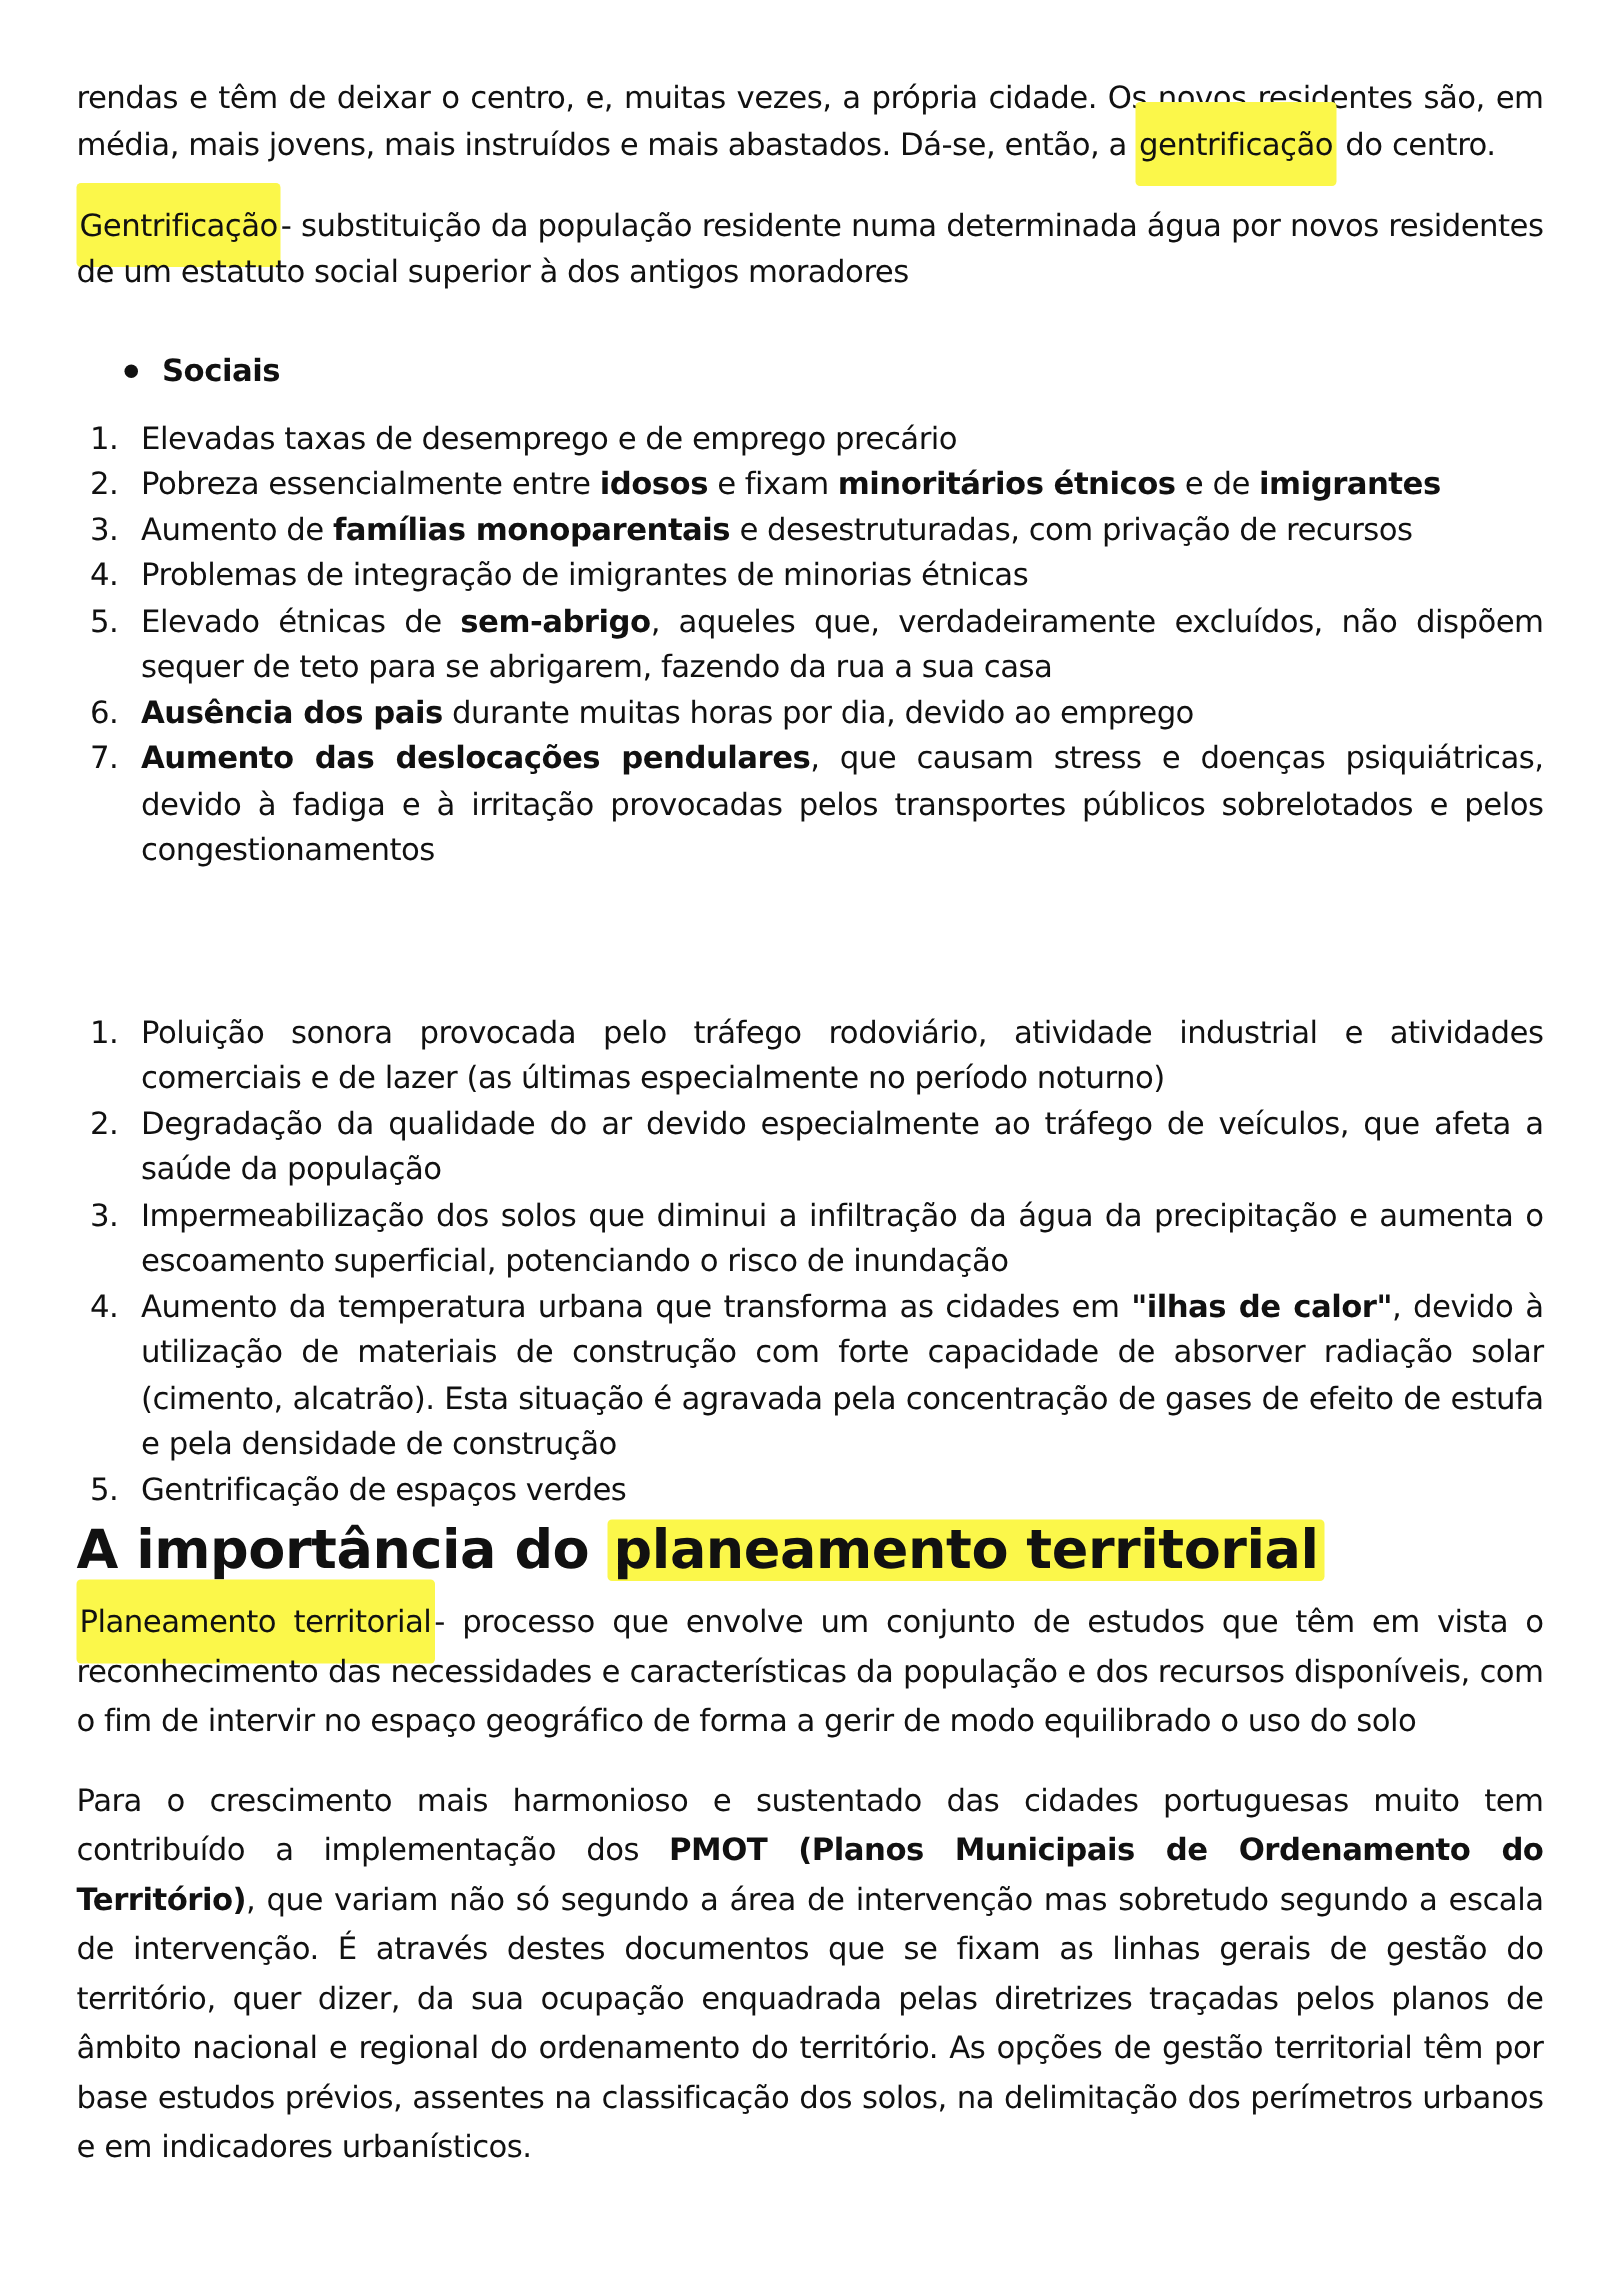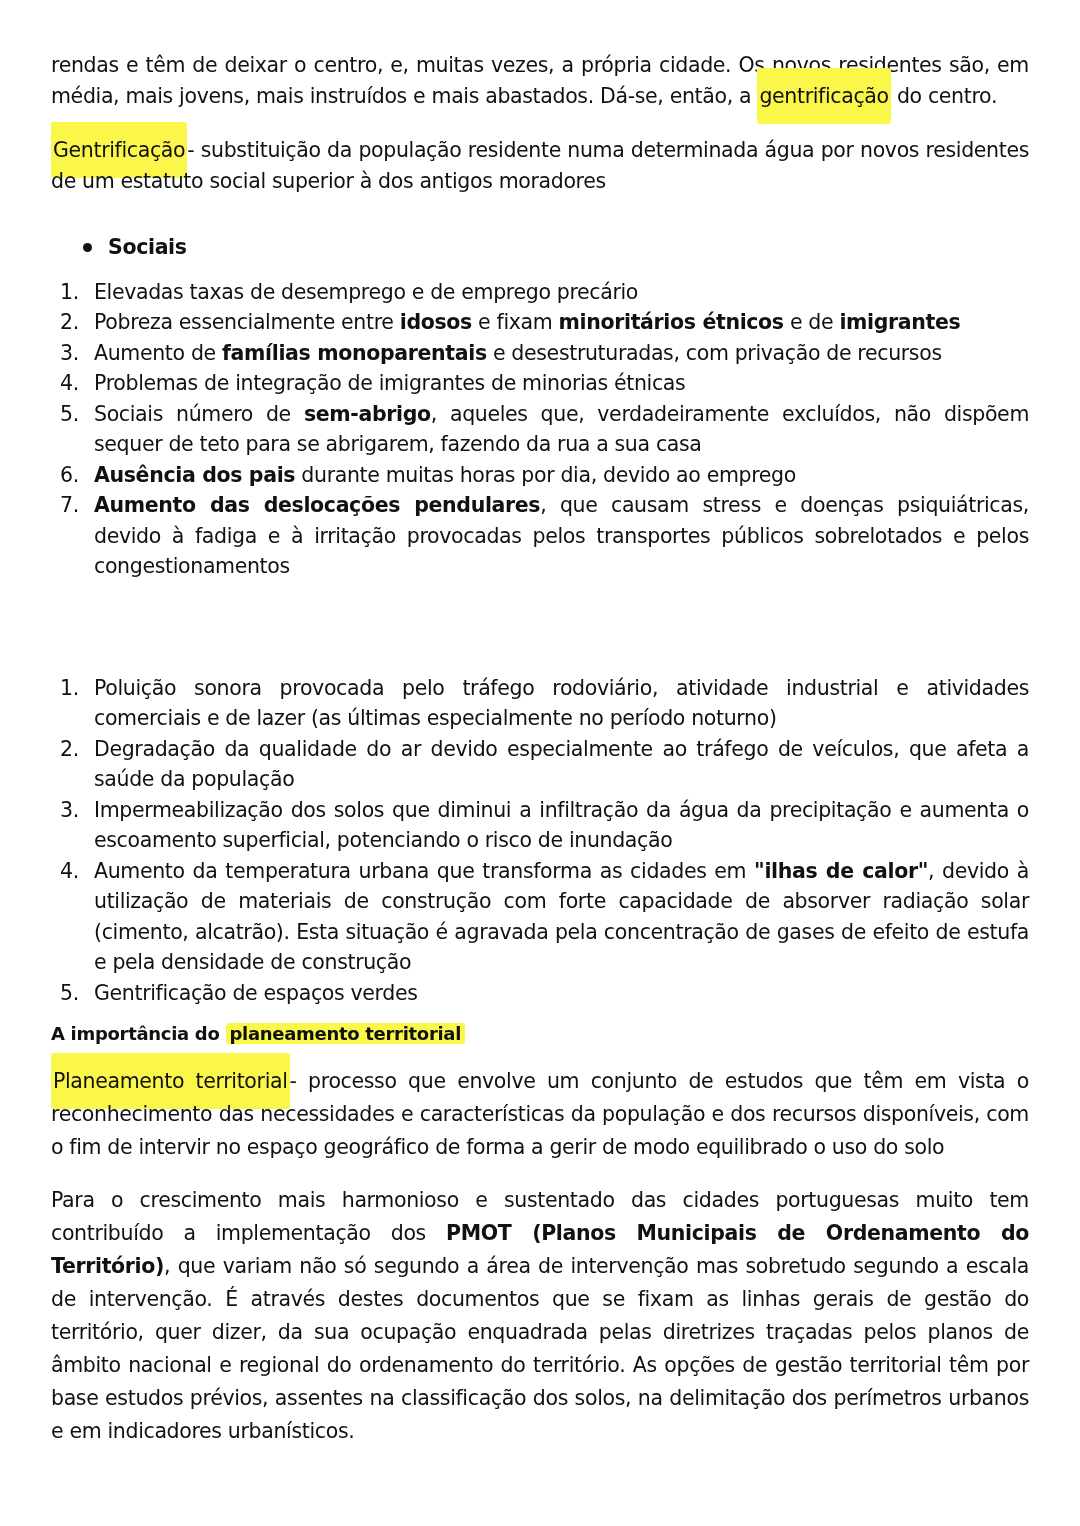--- a/index.html
+++ b/index.html
@@ -52,21 +52,21 @@
     text-align: justify;
   }
   ol.list li .num {
     position: absolute;
     left: 9px;
     top: 0;
   }
   .spacer-big { height: 91px; }
   h2.title {
     margin: 0;
-    font-size: 18px;
+    font-size: 36px;
     line-height: 40px;
     font-weight: bold;
     letter-spacing: -0.3px;
   }
   h2.title .hl { padding: 0 4px; }
 </style>
 </head>
 <body>
 
 <div class="page">
@@ -78,21 +78,21 @@
   <p class="para"><span class="hl">Gentrificação</span><span>- substituição da população residente numa determinada água por novos residentes de um estatuto social superior à dos antigos moradores</span></p>
 
   <div class="gap2"></div>
 
   <p class="bullet-head">Sociais</p>
   <ol class="list">
       <li><span class="num">1.</span><span>Elevadas taxas de desemprego e de emprego precário</span></li>
       <li><span class="num">2.</span><span>Pobreza essencialmente entre </span><b>idosos</b><span> e fixam </span><b>minoritários étnicos</b><span> e de </span><b>imigrantes</b></li>
       <li><span class="num">3.</span><span>Aumento de </span><b>famílias monoparentais</b><span> e desestruturadas, com privação de recursos</span></li>
       <li><span class="num">4.</span><span>Problemas de integração de imigrantes de minorias étnicas</span></li>
-      <li><span class="num">5.</span><span>Sociais número de </span><b>sem-abrigo</b><span>, aqueles que, verdadeiramente excluídos, não dispõem sequer de teto para se abrigarem, fazendo da rua a sua casa</span></li>
+      <li><span class="num">5.</span><span>Elevado étnicas de </span><b>sem-abrigo</b><span>, aqueles que, verdadeiramente excluídos, não dispõem sequer de teto para se abrigarem, fazendo da rua a sua casa</span></li>
       <li><span class="num">6.</span><b>Ausência dos pais</b><span> durante muitas horas por dia, devido ao emprego</span></li>
       <li><span class="num">7.</span><b>Aumento das deslocações pendulares</b><span>, que causam stress e doenças psiquiátricas, devido à fadiga e à irritação provocadas pelos transportes públicos sobrelotados e pelos congestionamentos</span></li>
     </ol>
 
   <div class="spacer-big"></div>
 
   <ol class="list">
       <li><span class="num">1.</span><span>Poluição sonora provocada pelo tráfego rodoviário, atividade industrial e atividades comerciais e de lazer (as últimas especialmente no período noturno)</span></li>
       <li><span class="num">2.</span><span>Degradação da qualidade do ar devido especialmente ao tráfego de veículos, que afeta a saúde da população</span></li>
       <li><span class="num">3.</span><span>Impermeabilização dos solos que diminui a infiltração da água da precipitação e aumenta o escoamento superficial, potenciando o risco de inundação</span></li>

